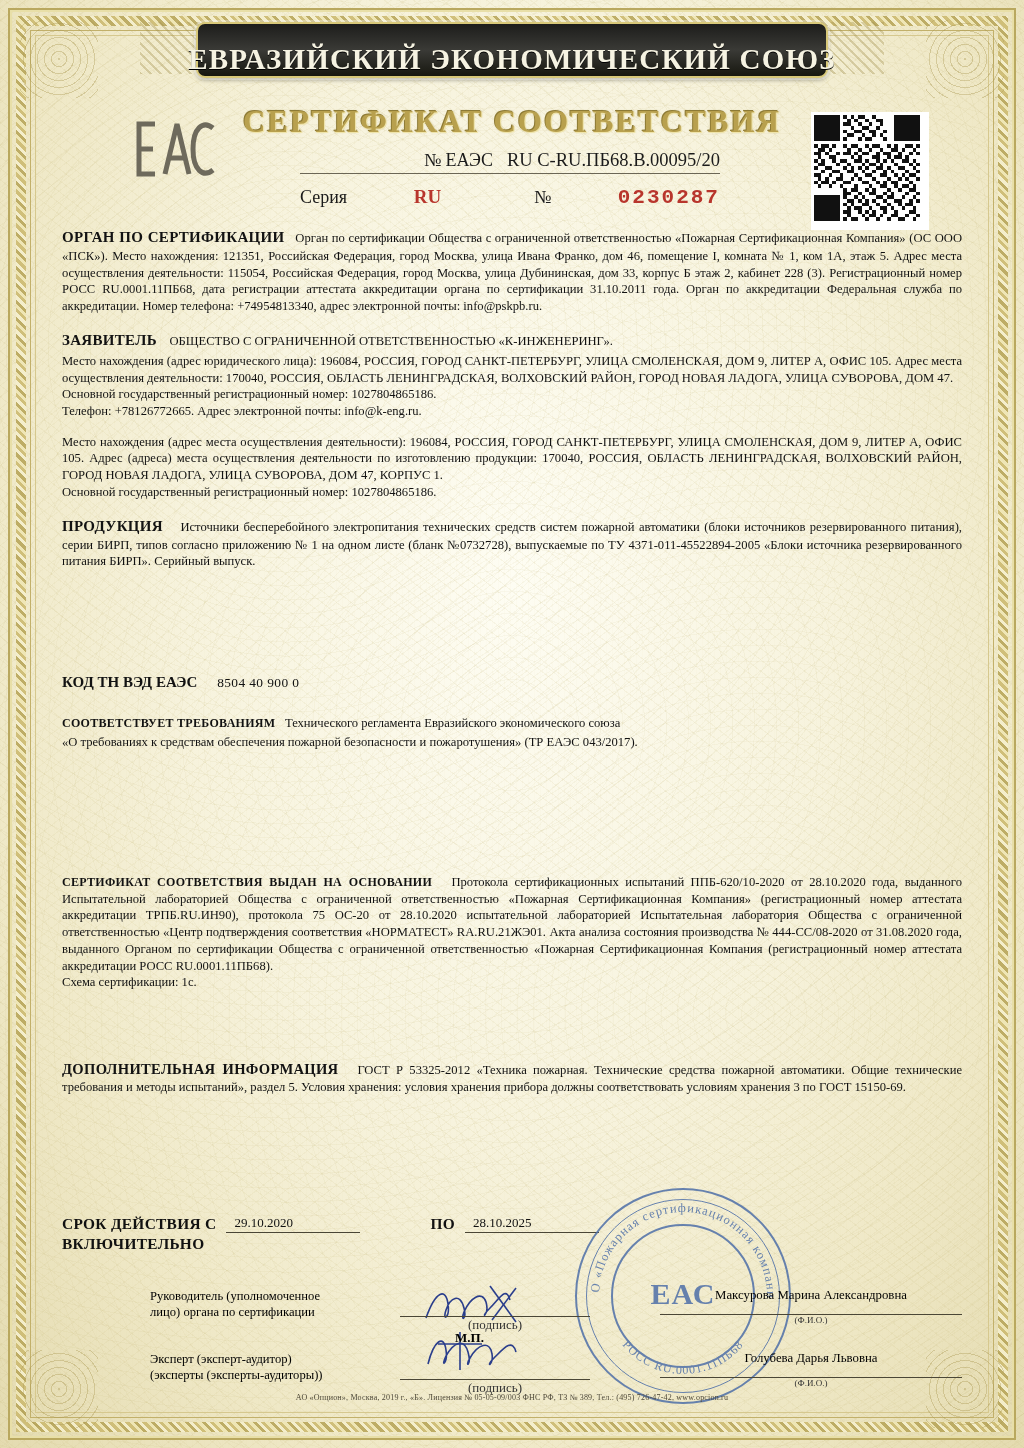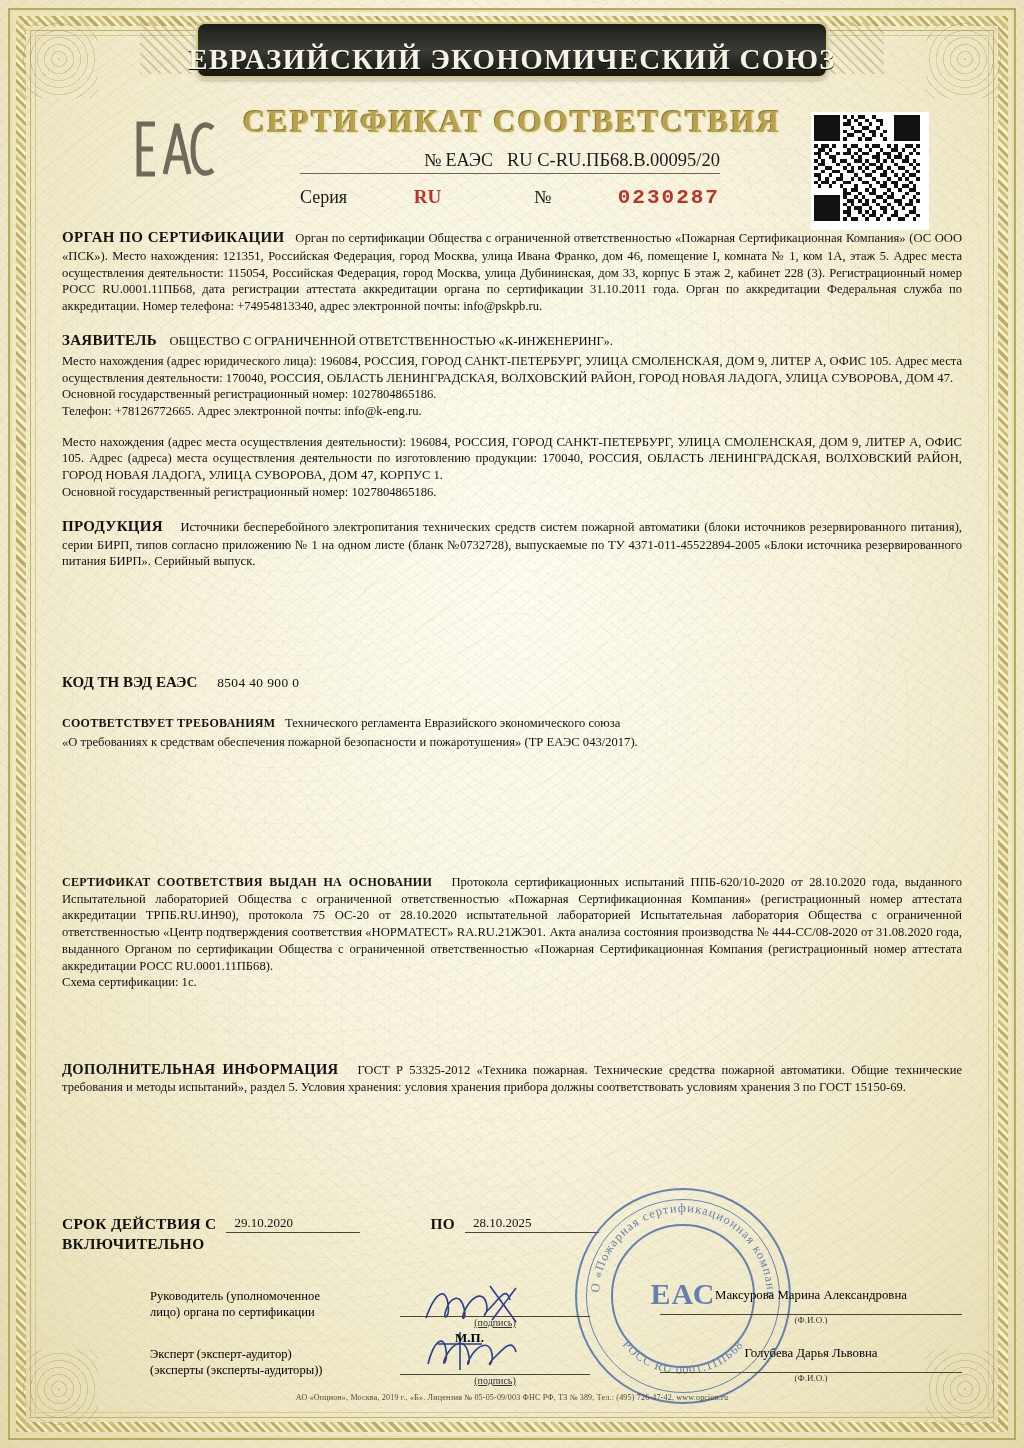--- a/index.html
+++ b/index.html
@@ -285,23 +285,22 @@
   .sign-mid {
     width: 190px;
     position: relative;
     text-align: center;
   }
   .sign-mid .rule {
     border-bottom: 1px solid #4a4636;
     height: 28px;
   }
   .sign-mid .cap {
-    font-size: 10px;
+    font-size: 13px;
     color: #333;
-    text-decoration: underline;
   }
   .sign-right {
     flex: 1;
     text-align: center;
     position: relative;
     padding-left: 70px;
   }
   .sign-right .name {
     font-size: 12.8px;
     border-bottom: 1px solid #4a4636;

